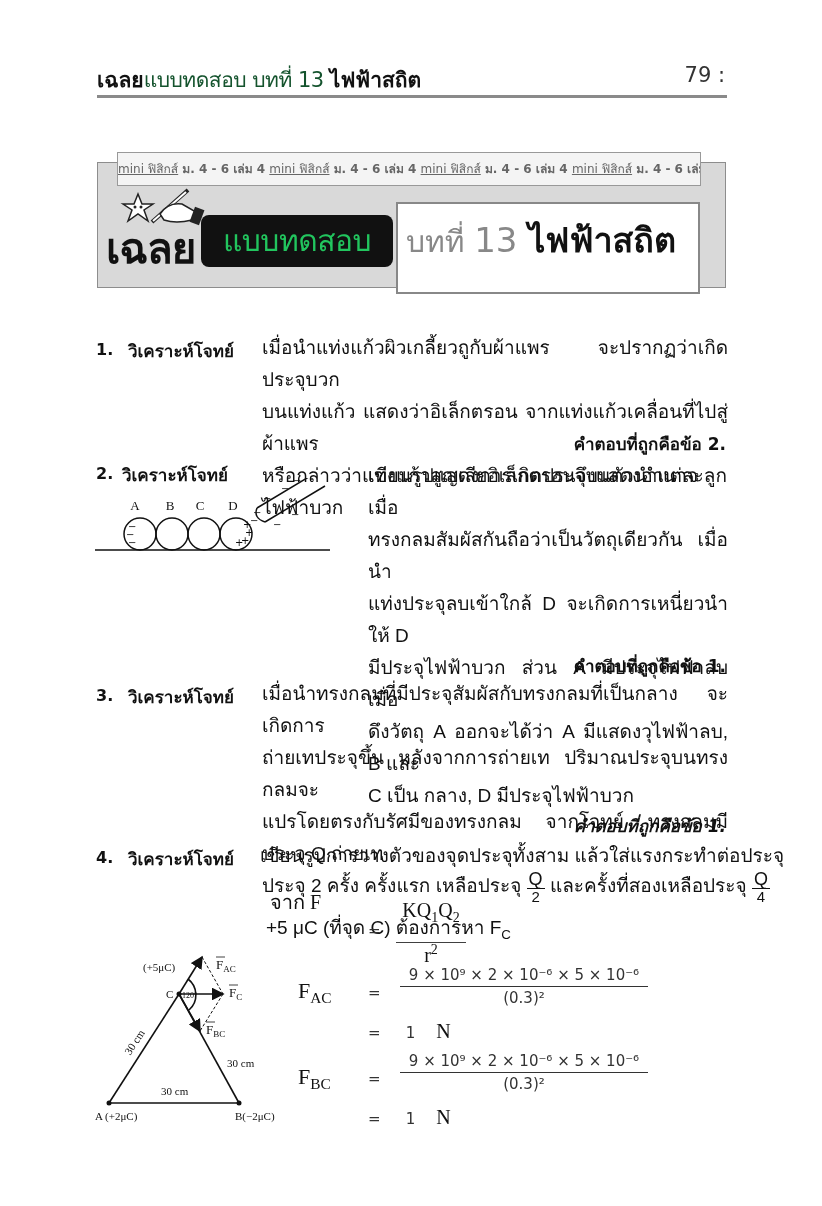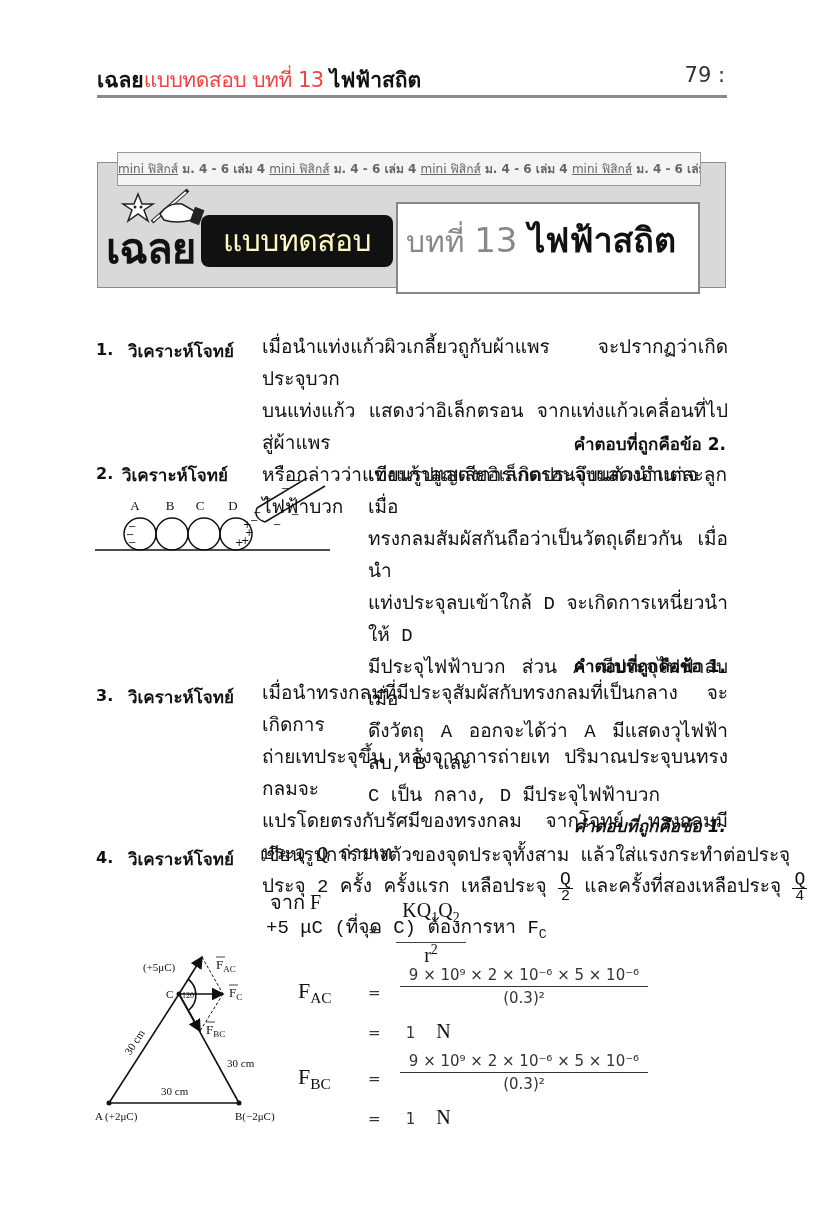--- a/index.html
+++ b/index.html
@@ -2,43 +2,43 @@
 <html><head>
 <meta charset="utf-8">
 <style>
   html, body { margin: 0; padding: 0; background: #ffffff; }
   body { width: 822px; height: 1206px; position: relative; overflow: hidden;
          font-family: "DejaVu Sans", "Liberation Sans", sans-serif; color: #111; }
   .abs { position: absolute; }
   
   .run-title { left: 97px; top: 63px; font-size: 21px; white-space: nowrap; }
   .run-title .b { font-weight: bold; }
-  .run-title .l { font-weight: normal; color: #ef4444; letter-spacing: -0.5px; }
+  .run-title .l { font-weight: normal; color: #14532d; letter-spacing: -0.5px; }
   .page-no { right: 97px; top: 63px; font-size: 21px; color: #333; }
   .head-rule { left: 97px; top: 95px; width: 630px; height: 3px; background: #8a8a8a; }
 
   
   .banner { left: 97px; top: 162px; width: 629px; height: 126px; background: #d9d9d9;
             border: 1px solid #8d8d8d; box-sizing: border-box; }
   .strip { left: 117px; top: 152px; width: 584px; height: 34px; background: #f4f4f4;
            border: 1px solid #999; box-sizing: border-box; font-size: 12px; font-weight: bold;
            color: #666; line-height: 32px; text-align: center; white-space: nowrap; overflow: hidden; }
   .strip .u { text-decoration: underline; font-weight: normal; }
   .chalei { left: 106px; top: 215px; font-size: 42px; font-weight: bold; color: #111; letter-spacing: -1px; }
   .pill { left: 201px; top: 215px; width: 192px; height: 52px; background: #111; border-radius: 8px;
-          color: #fef9c3; font-size: 30px; line-height: 52px; text-align: center; letter-spacing: -0.5px; }
+          color: #22c55e; font-size: 30px; line-height: 52px; text-align: center; letter-spacing: -0.5px; }
   .chapbox { left: 396px; top: 202px; width: 304px; height: 92px; background: #fff;
              border: 2px solid #888; box-sizing: border-box; font-size: 34px; line-height: 72px;
              padding-left: 8px; white-space: nowrap; }
   .chapbox .c1 { color: #888; font-weight: 300; font-size: 30px; }
   .chapbox .c2 { color: #888; }
   .chapbox .c3 { color: #111; font-weight: bold; }
 
   
-  .txt { font-family: Liberation Mono, monospace; font-size: 19px; line-height: 32px; color: #111; }
+  .txt { font-family: Liberation Sans, sans-serif; font-size: 19px; line-height: 32px; color: #111; }
   .qnum { font-family: "DejaVu Sans", sans-serif; font-weight: bold; font-size: 16px; }
   .qlabel { font-family: "DejaVu Sans", sans-serif; font-weight: bold; font-size: 17px; }
   .answer { font-family: "DejaVu Sans", sans-serif; font-weight: bold; font-size: 17px; text-align: right; }
   .para { text-align: justify; }
   .frac { display: inline-block; vertical-align: middle; text-align: center; line-height: 1; font-size: 18px; }
   .frac .n { display: block; border-bottom: 1px solid #111; padding: 0 2px; }
   .frac .d { display: block; font-size: 15px; }
   .eq { font-family: "Liberation Serif", serif; font-size: 20px; }
   .eqsans { font-family: "DejaVu Sans", sans-serif; font-size: 15px; color: #333; }
   sub, sup { font-size: 70%; }

